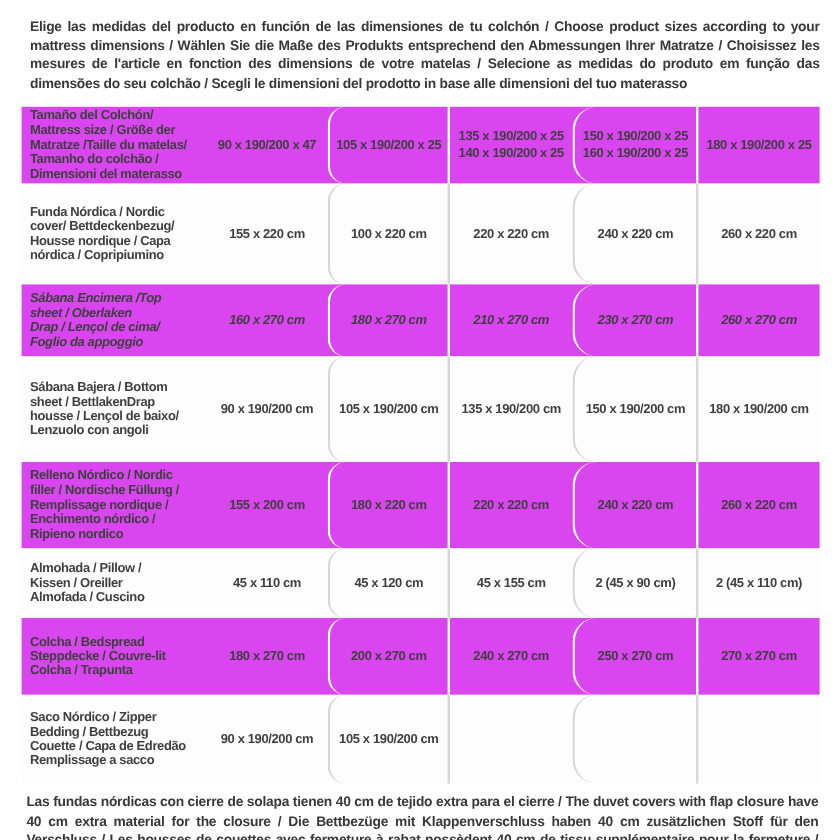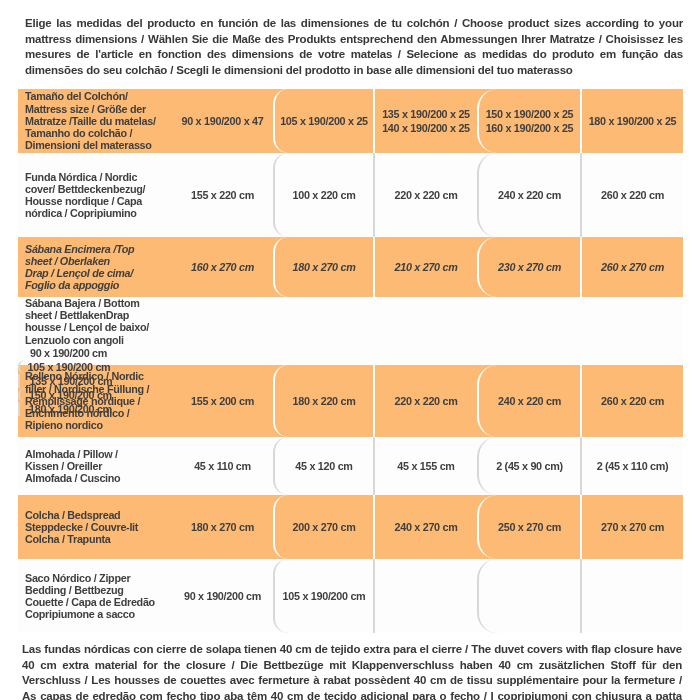--- a/index.html
+++ b/index.html
@@ -21,27 +21,27 @@
     text-align: justify;
     letter-spacing: -0.2px;
     color: #383838;
   }
 
   .size-table {
     margin: 11px 0 0 18px;
     width: 665px;
   }
   .row { display: flex; width: 665px; }
-  .row.gray  { background: #fdba74; }
+  .row.gray  { background: #d946ef; }
   .row.white { background: #fdfdfd; }
 
   .r0 { height: 64px; }
   .r1 { height: 84px; }
   .r2 { height: 60px; font-style: italic; }
-  .r3 { height: 68px; flex-direction: column; }
+  .r3 { height: 88px; }
   .r4 { height: 72px; }
   .r5 { height: 58px; }
   .r6 { height: 64px; }
   .r7 { height: 74px; }
 
   .label-cell {
     width: 154px;
     display: flex;
     align-items: center;
     padding-left: 7px;
@@ -172,21 +172,21 @@
       <div class="cell c2">200 x 270 cm</div>
       <div class="cell c3">240 x 270 cm</div>
       <div class="cell c4">250 x 270 cm</div>
       <div class="cell c5">270 x 270 cm</div>
     </div>
 
     <div class="row white r7">
       <div class="label-cell">Saco Nórdico / Zipper
 Bedding / Bettbezug
 Couette  / Capa de Edredão
-Copripiumone a sacco</div>
+Remplissage a sacco</div>
       <div class="cell c1">90 x 190/200 cm</div>
       <div class="cell c2">105 x 190/200 cm</div>
       <div class="cell c3"></div>
       <div class="cell c4"></div>
       <div class="cell c5"></div>
     </div>
 
   </div>
 
   <div class="note">Las fundas nórdicas con cierre de solapa tienen 40 cm de tejido extra para el cierre  / The duvet covers with flap closure have 40 cm extra material for the closure / Die Bettbezüge mit Klappenverschluss haben 40 cm zusätzlichen Stoff für den Verschluss / Les housses de couettes avec fermeture à rabat possèdent 40 cm de tissu supplémentaire pour la fermeture / As capas de edredão com fecho tipo aba têm 40 cm de tecido adicional para o fecho / I copripiumoni con chiusura a patta hanno 40 cm di tessuto extra per la chiusura</div>

